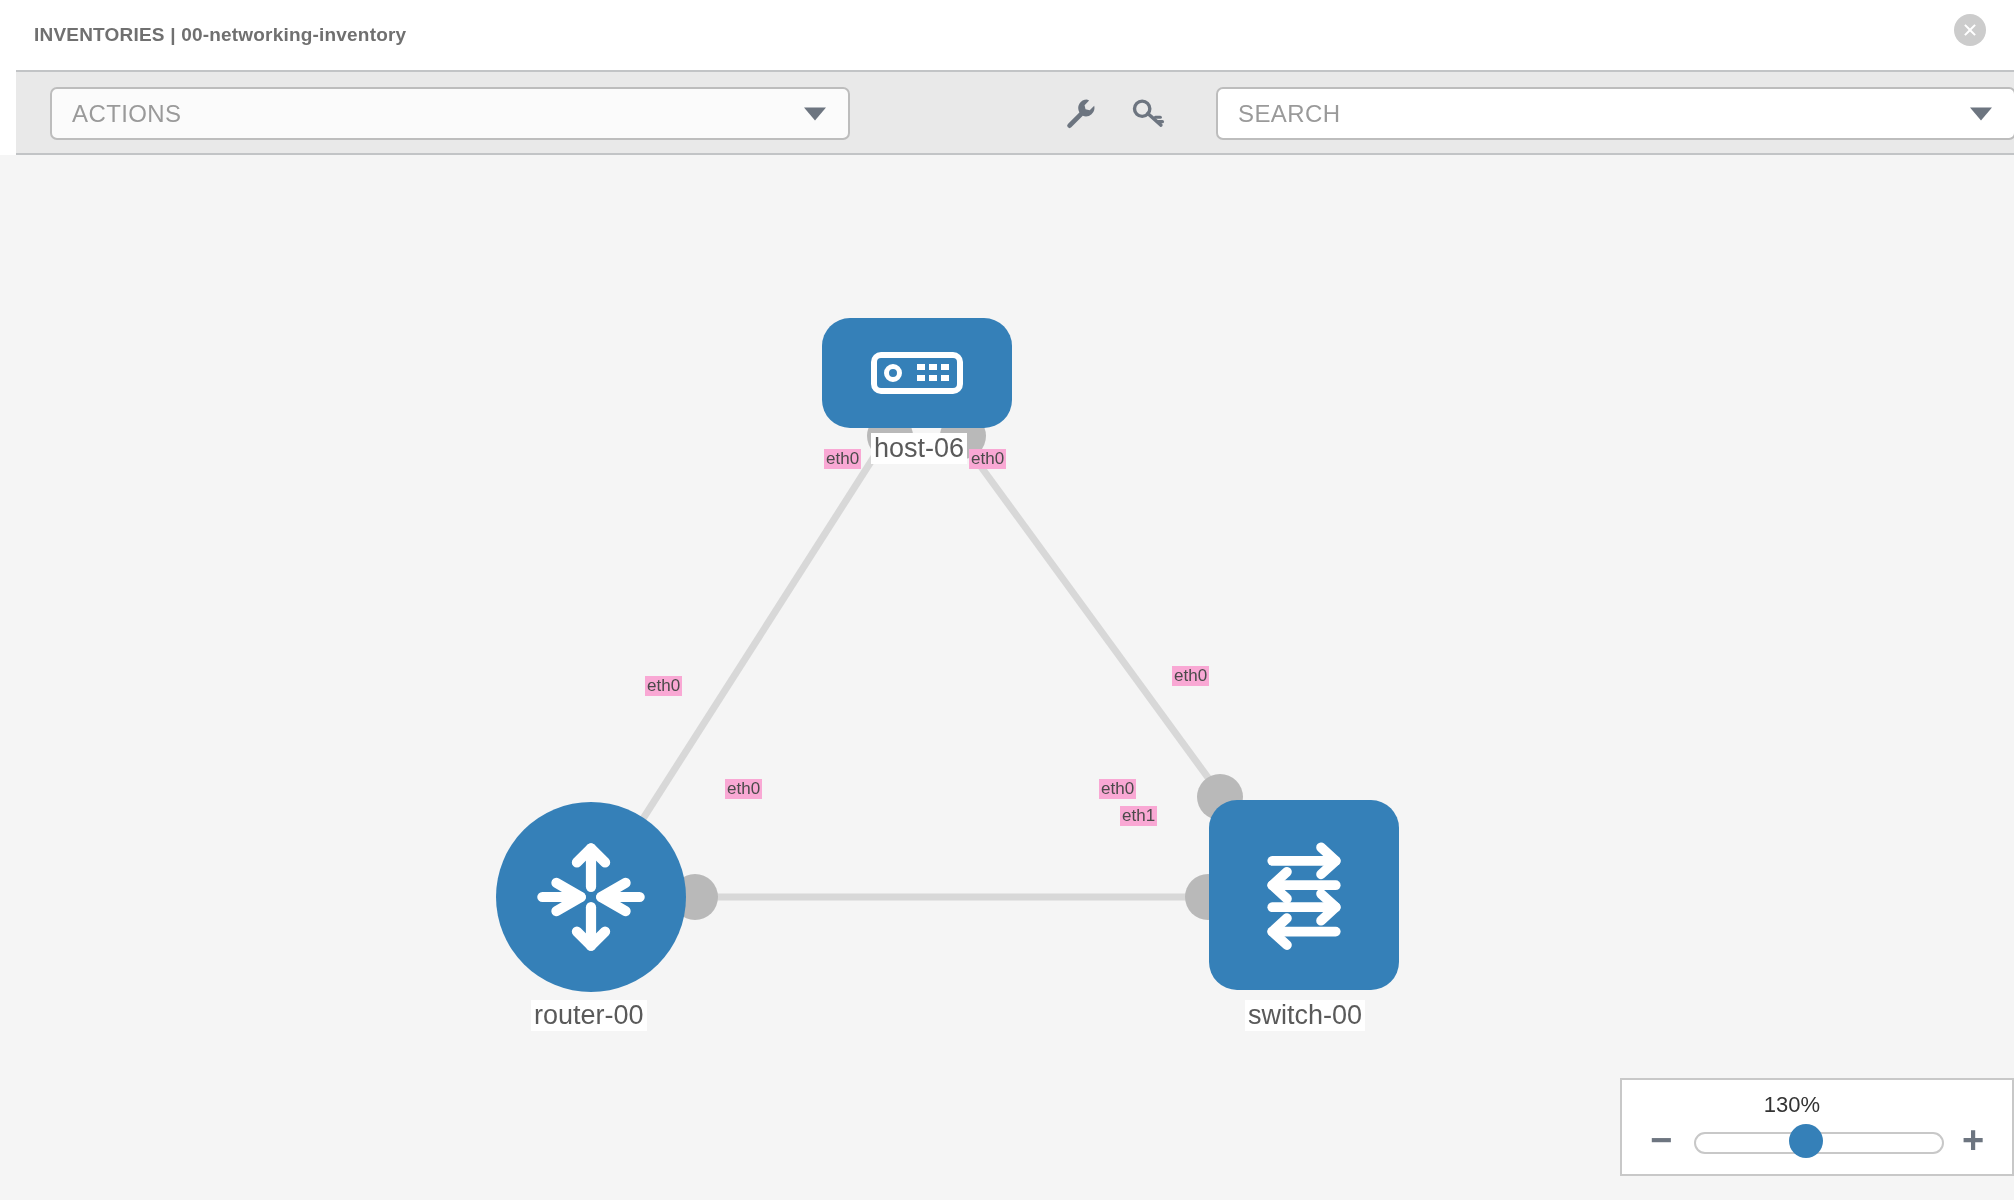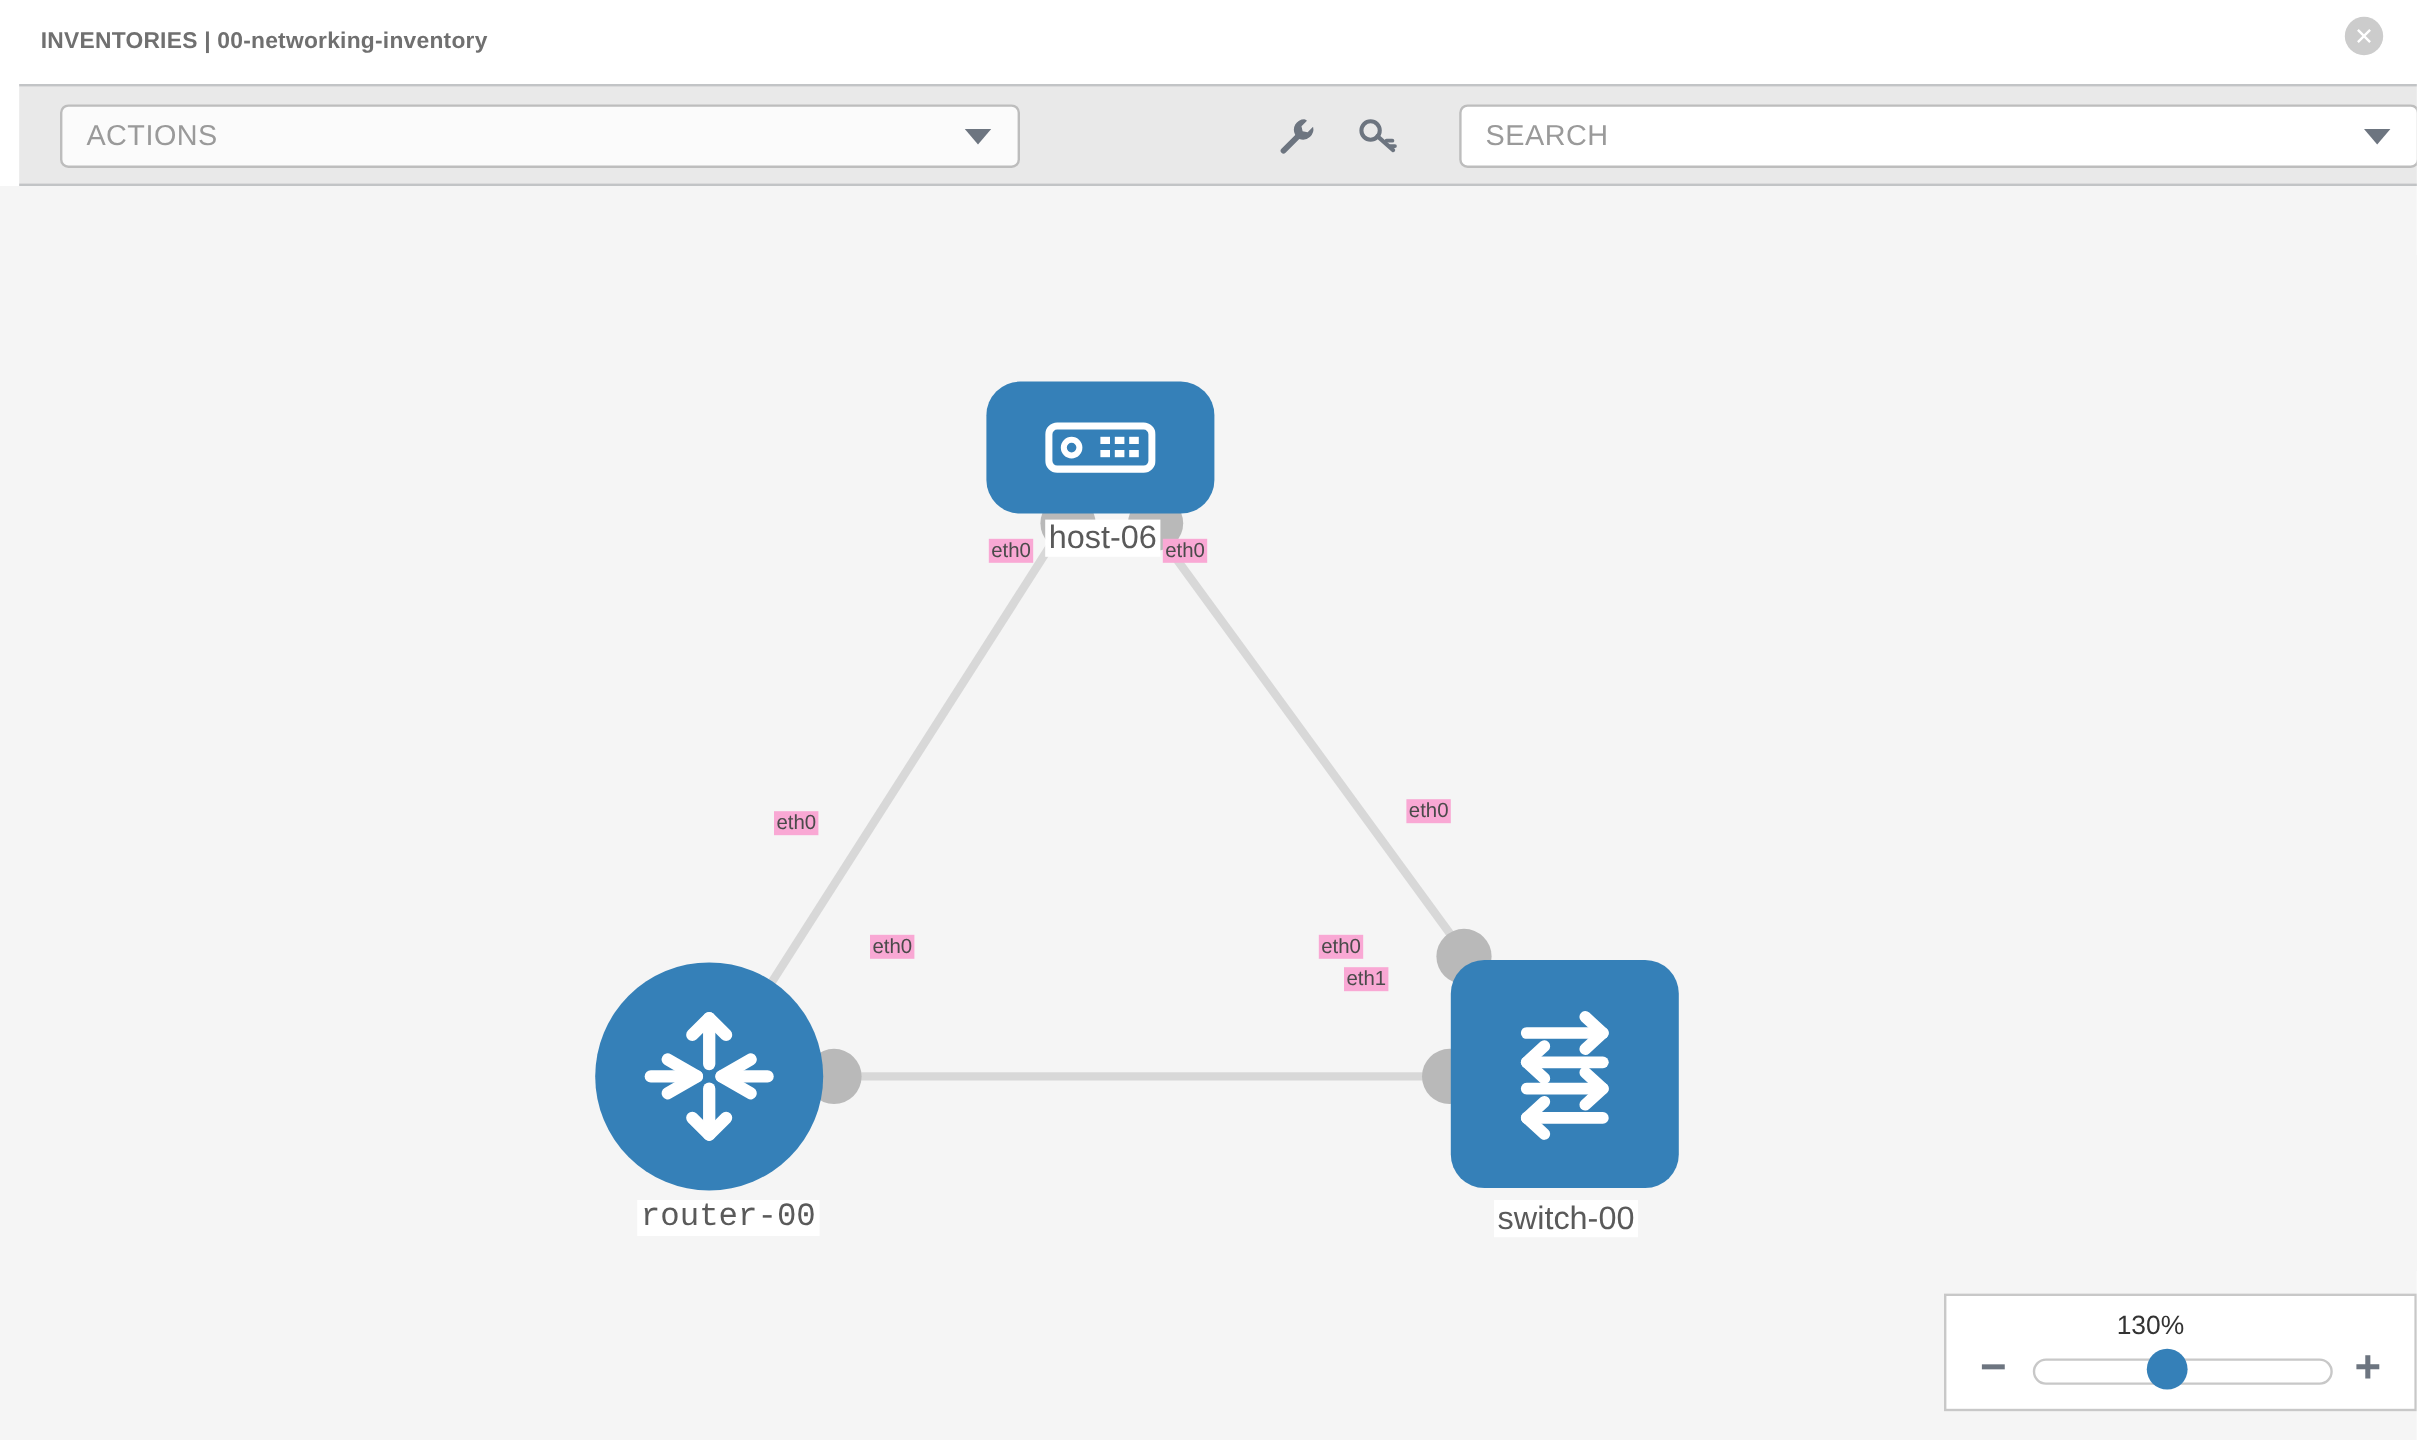--- a/index.html
+++ b/index.html
@@ -109,21 +109,21 @@
   }
 
   .node-label {
     position: absolute;
     font-size: 27px; color: #5a5a5a;
     background: #ffffff;
     white-space: nowrap;
     padding: 0 3px;
   }
   .label-host   { left: 871px; top: 278px; }
-  .label-router { left: 531px; top: 845px; font-family: Liberation Mono, monospace; }
+  .label-router { left: 531px; top: 845px; }
   .label-switch { left: 1245px; top: 845px; }
 
   .edge-label {
     position: absolute;
     font-size: 17px; color: #4a4a4a;
     background: #f9a8d4;
     white-space: nowrap;
     padding: 0 2px;
   }
   .el-host-left   { left: 824px; top: 294px; }

